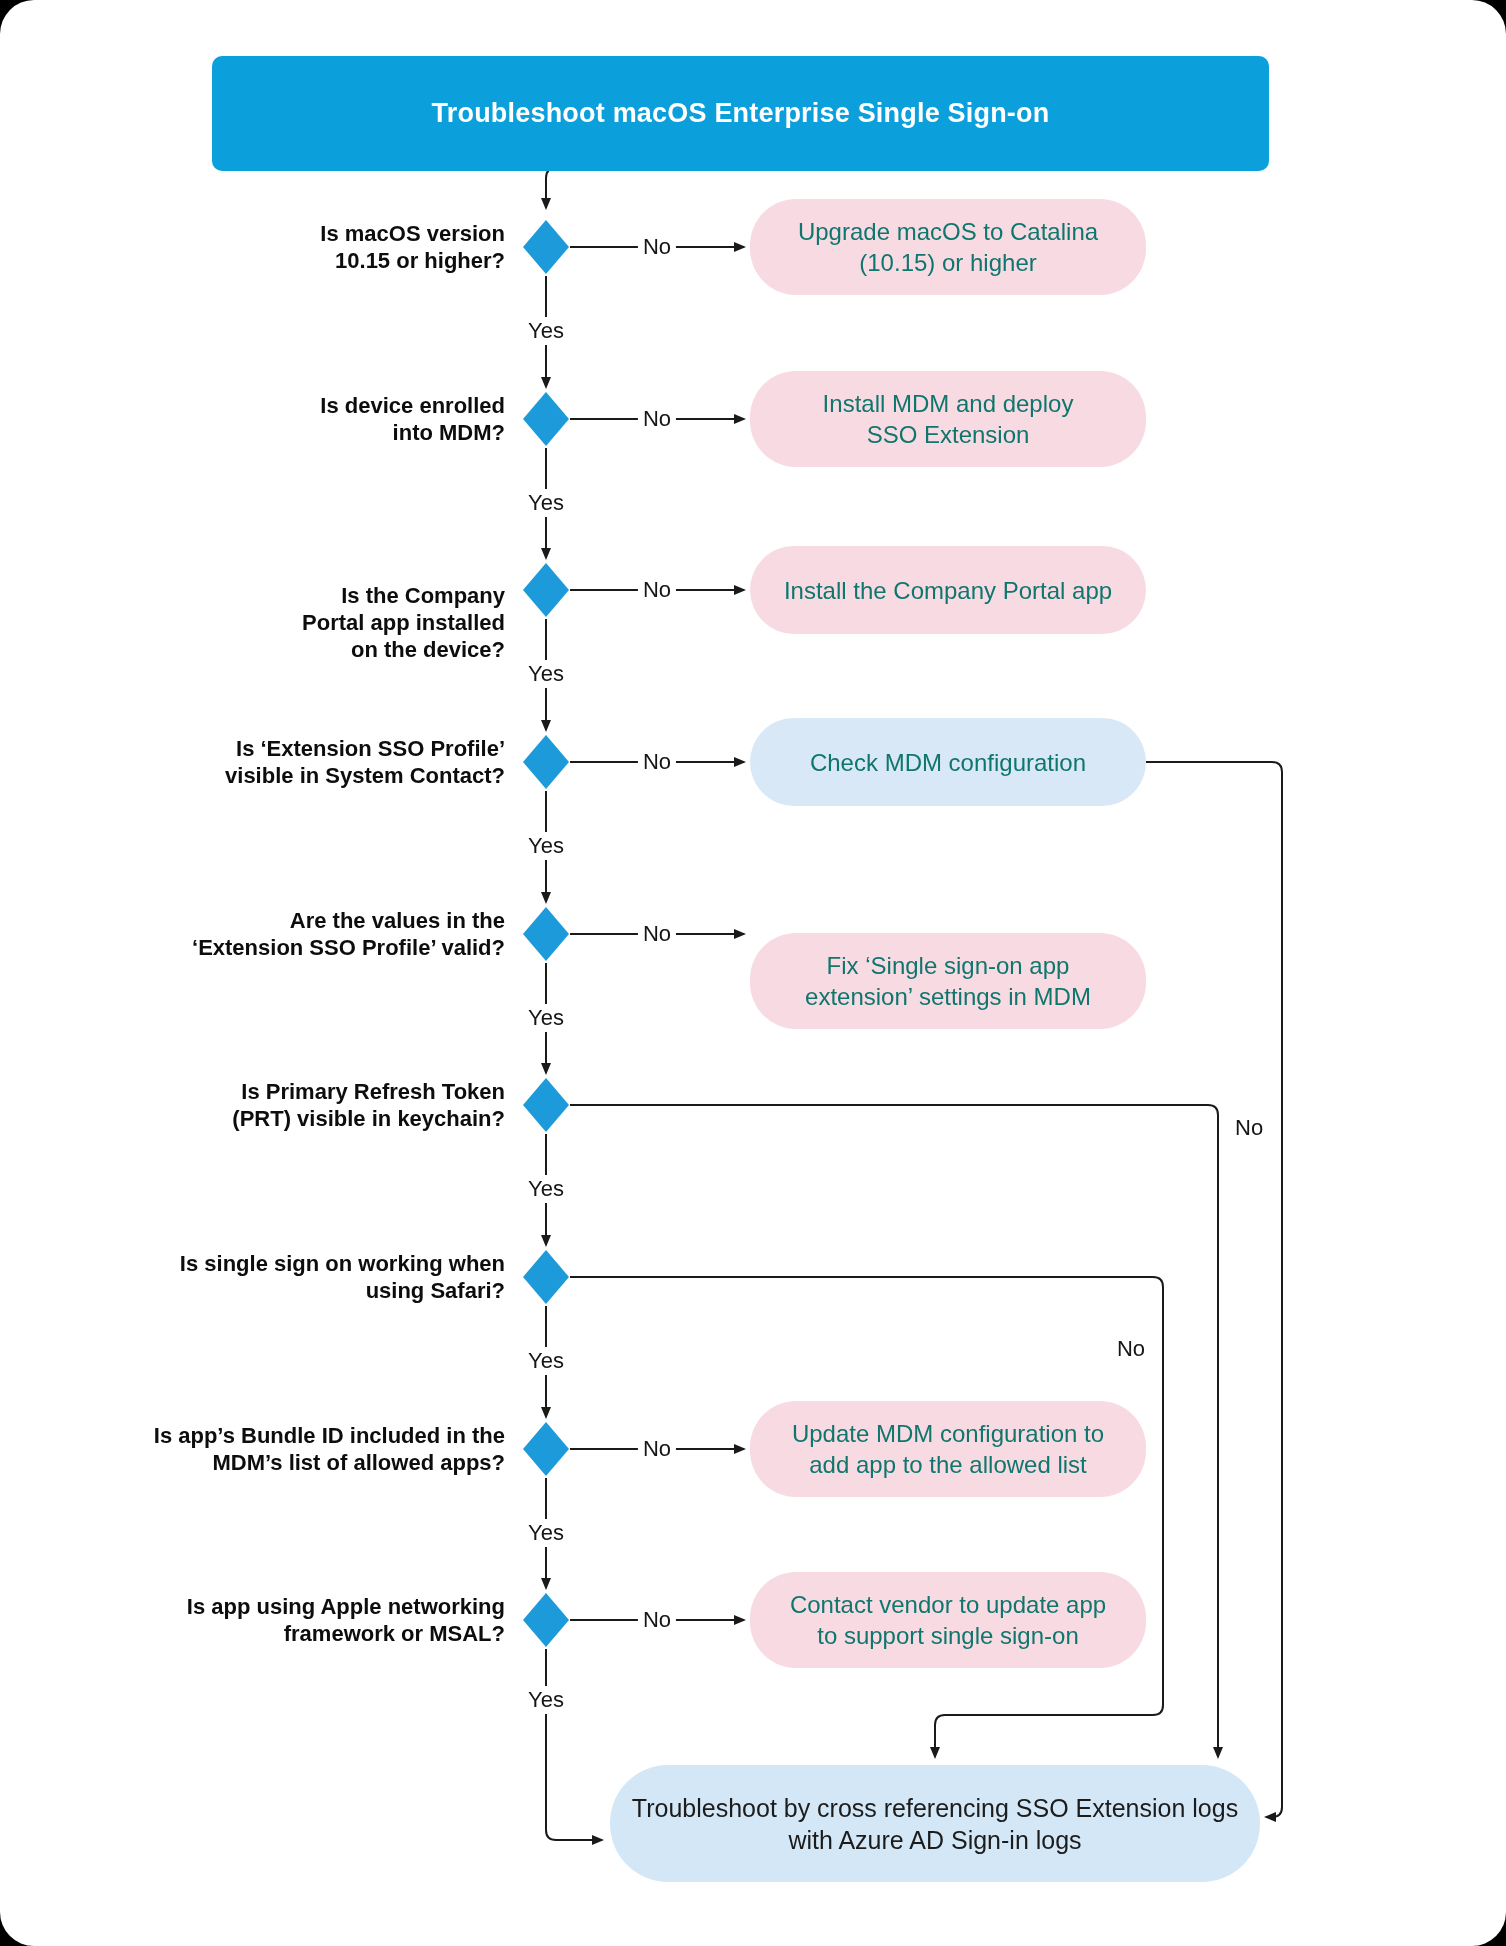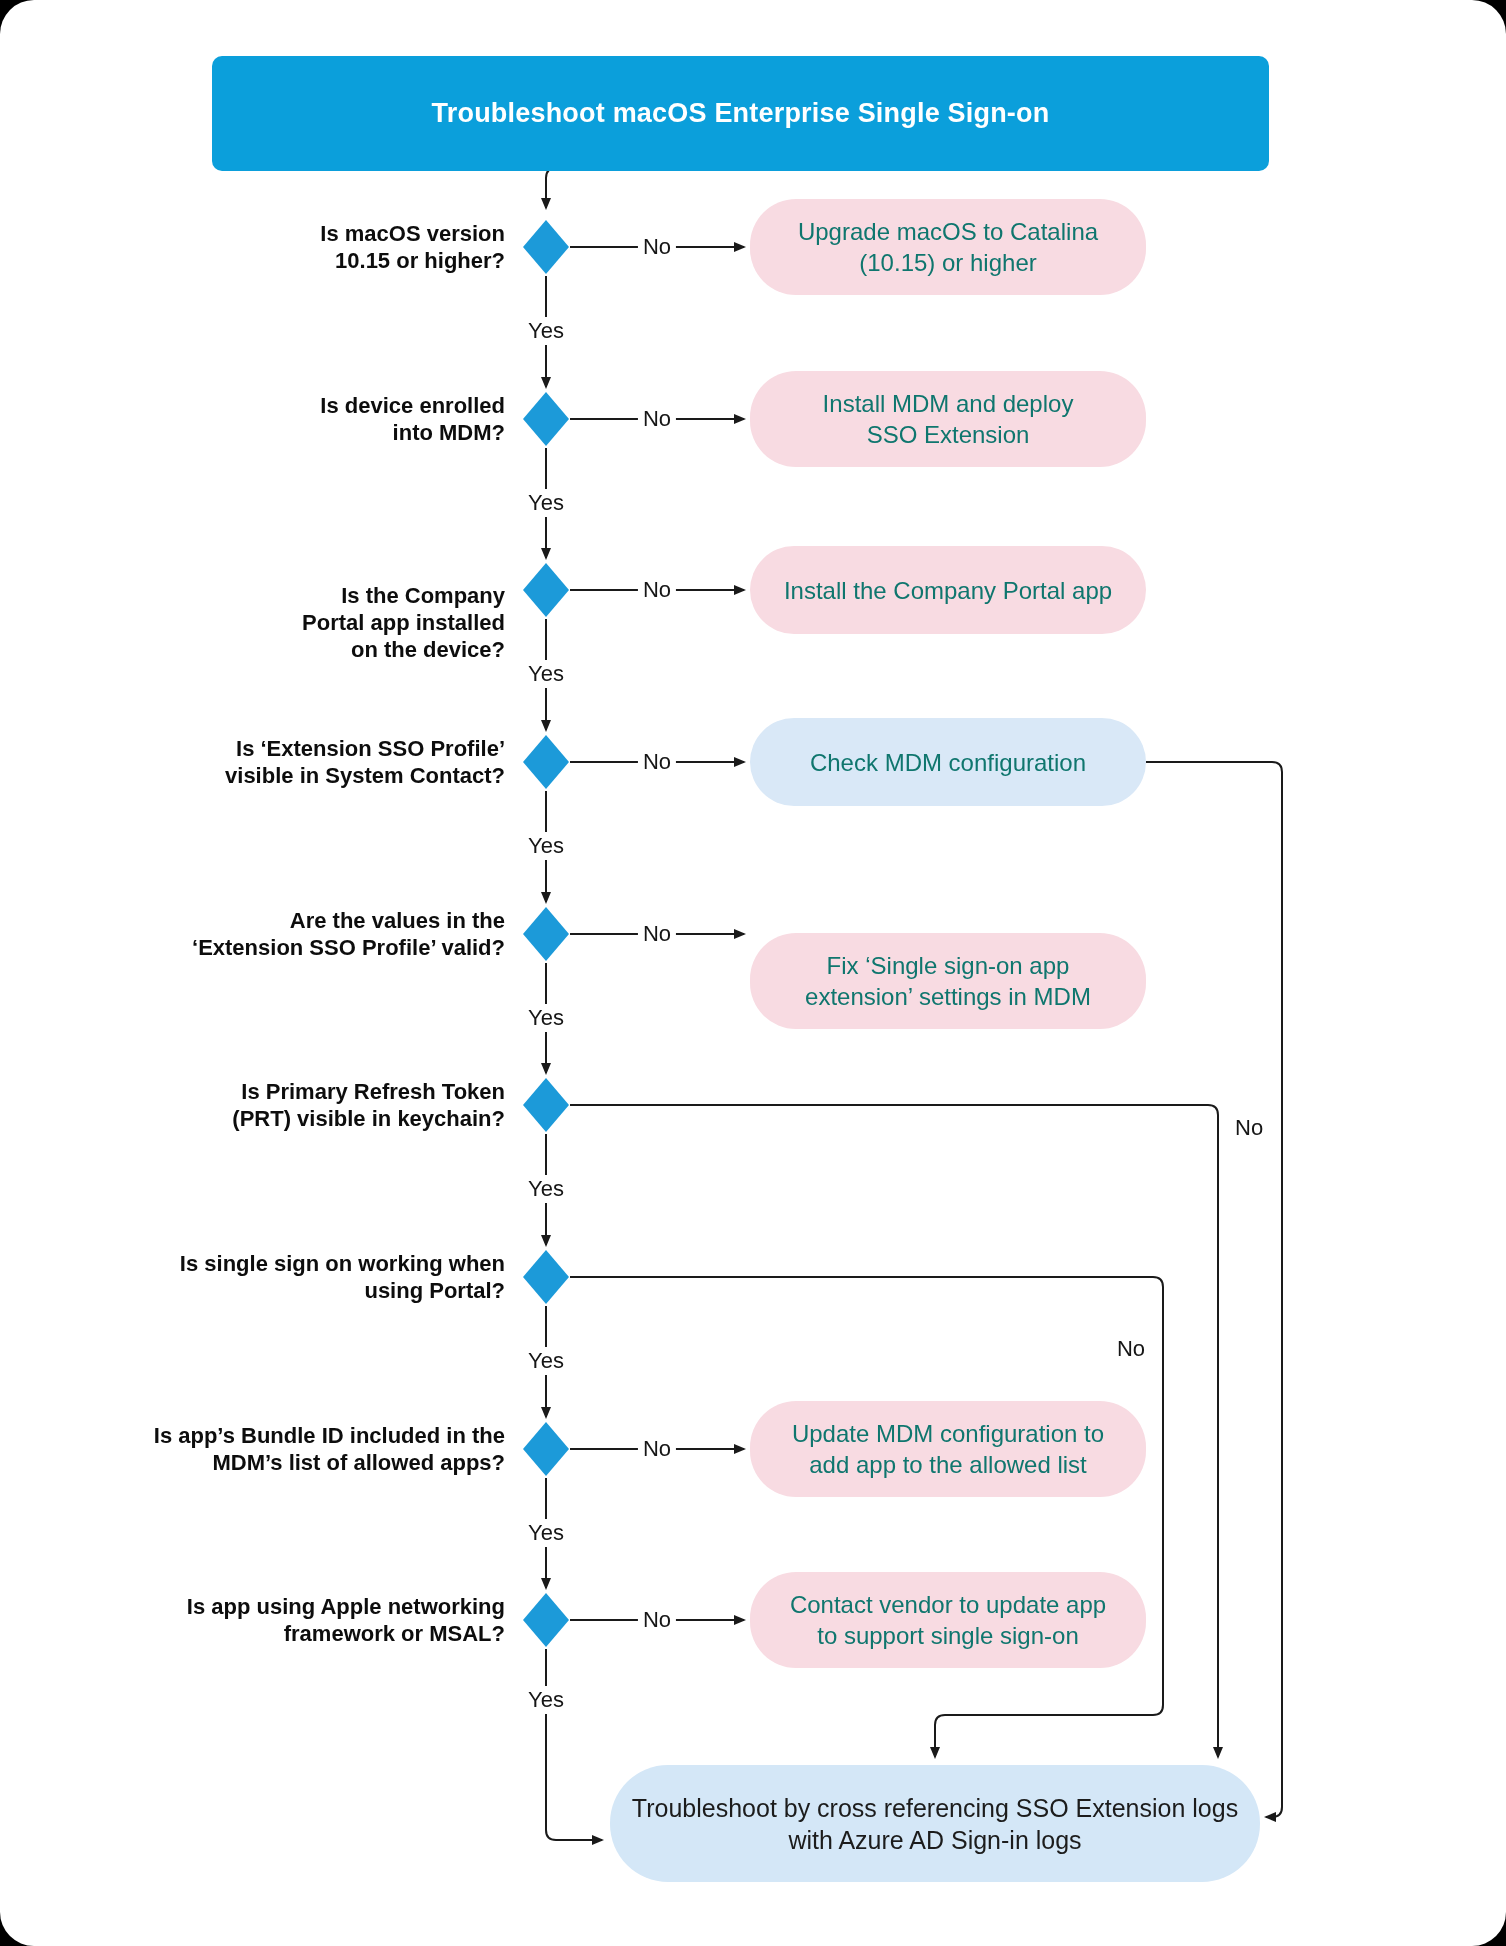--- a/index.html
+++ b/index.html
@@ -112,21 +112,21 @@
 extension’ settings in MDM</div>
     <span class="lbl" style="left:546px;top:1018px;">Yes</span>
 
     <div class="question" style="top:1063px;height:84px;">Is Primary Refresh Token
 (PRT) visible in keychain?</div>
     <div class="diamond" style="left:523px;top:1078px;background:#1c9ad9;"></div>
     <span class="lbl lbl-right" style="left:1230px;top:1128px;transform:translate(0,-50%);">No</span>
     <span class="lbl" style="left:546px;top:1189px;">Yes</span>
 
     <div class="question" style="top:1235px;height:84px;">Is single sign on working when
-using Portal?</div>
+using Safari?</div>
     <div class="diamond" style="left:523px;top:1250px;background:#1c9ad9;"></div>
     <span class="lbl lbl-left" style="left:1150px;top:1349px;transform:translate(-100%,-50%);">No</span>
     <span class="lbl" style="left:546px;top:1361px;">Yes</span>
 
     <div class="question" style="top:1407px;height:84px;">Is app’s Bundle ID included in the
 MDM’s list of allowed apps?</div>
     <div class="diamond" style="left:523px;top:1422px;background:#1c9ad9;"></div>
     <span class="lbl" style="left:657px;top:1449px;">No</span>
     <div class="pill" style="top:1401px;height:96px;background:#f8dbe2;">Update MDM configuration to
 add app to the allowed list</div>

